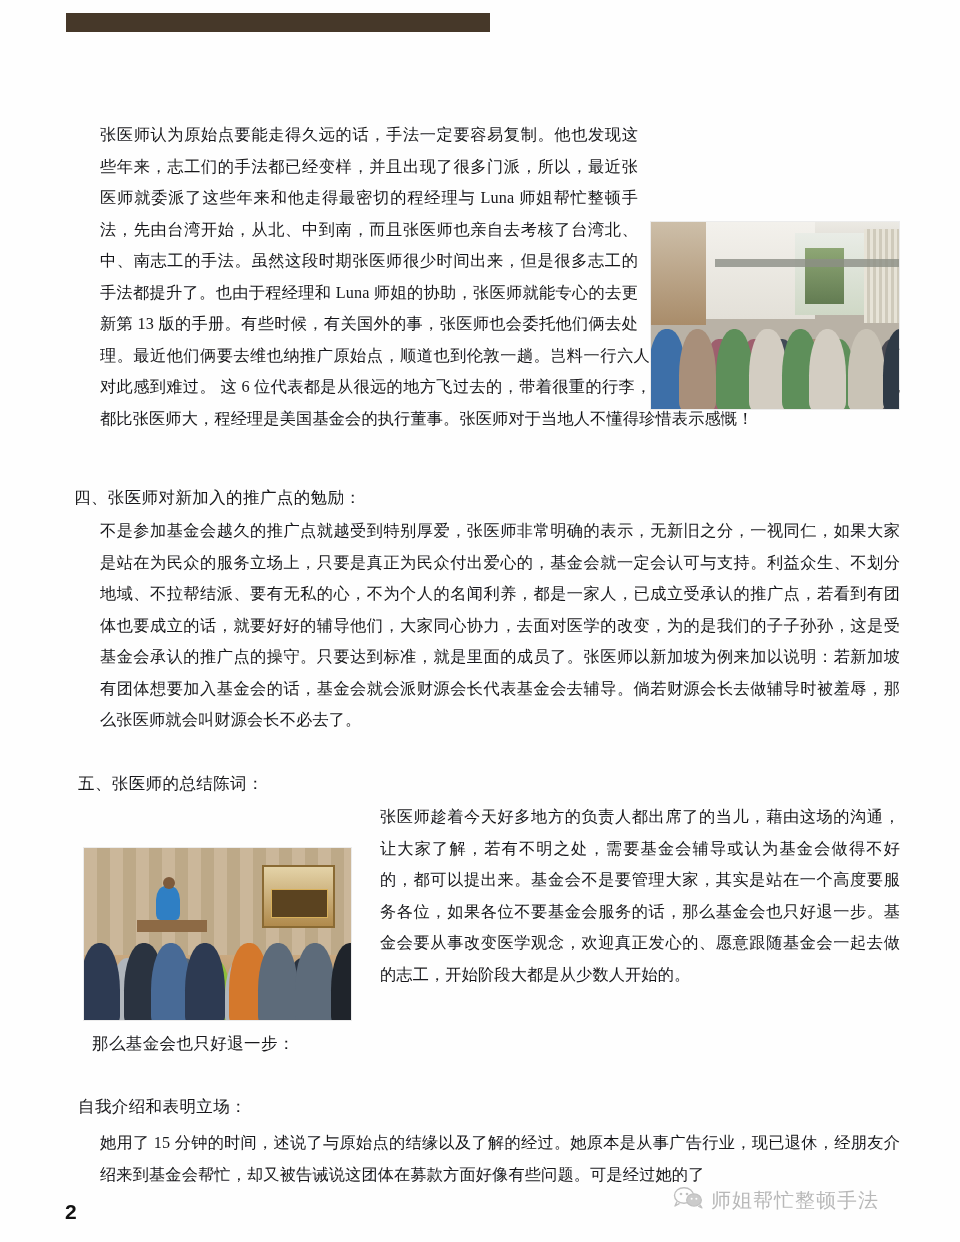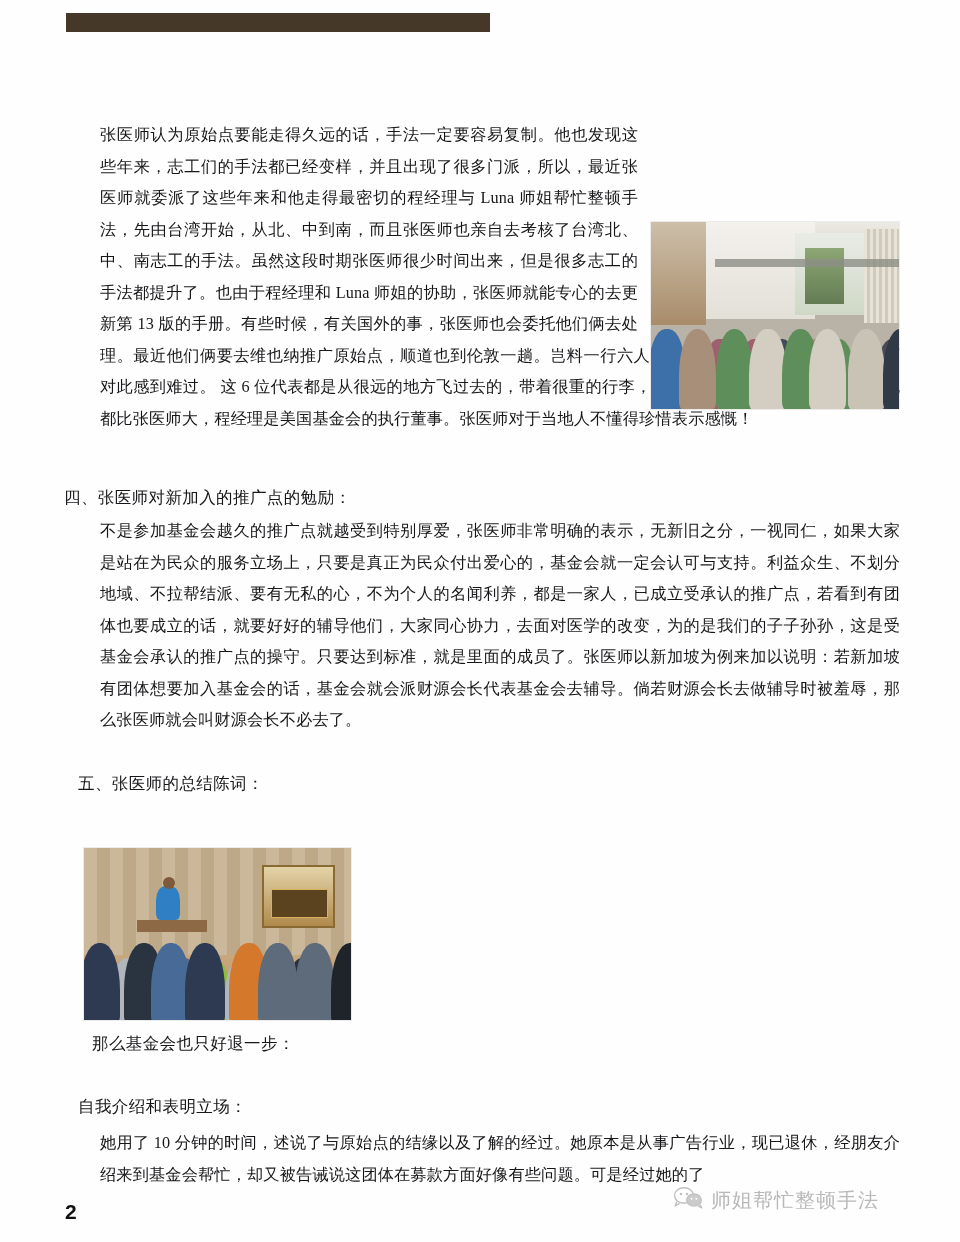--- a/index.html
+++ b/index.html
@@ -264,26 +264,30 @@
         <i style="left: 11.1475%; width: 15%; height: 74%; bottom: -4%; background: rgb(168, 143, 122); z-index: 6;"></i>
         <i style="left: 26.1977%; width: 15%; height: 74%; bottom: -4%; background: rgb(94, 143, 90); z-index: 6;"></i>
         <i style="left: 39.6995%; width: 15%; height: 74%; bottom: -4%; background: rgb(211, 205, 194); z-index: 6;"></i>
         <i style="left: 52.6407%; width: 15%; height: 74%; bottom: -4%; background: rgb(94, 143, 90); z-index: 6;"></i>
         <i style="left: 63.6014%; width: 15%; height: 74%; bottom: -4%; background: rgb(211, 205, 194); z-index: 6;"></i>
         <i style="left: 79.31%; width: 15%; height: 74%; bottom: -4%; background: rgb(201, 195, 182); z-index: 6;"></i>
         <i style="left: 93.532%; width: 15%; height: 74%; bottom: -4%; background: rgb(47, 58, 70); z-index: 6;"></i>
       </div>
   </div>
 
-  <div class="sec-heading" style="left:64px; top:486px;">四、张医师对新加入的推广点的勉励：</div>
+  <div class="sec-heading" style="left:74px; top:486px;">四、张医师对新加入的推广点的勉励：</div>
 
   <div class="para" style="left:100px; top:516px; width:800px;">不是参加基金会越久的推广点就越受到特别厚爱，张医师非常明确的表示，无新旧之分，一视同仁，如果大家是站在为民众的服务立场上，只要是真正为民众付出爱心的，基金会就一定会认可与支持。利益众生、不划分地域、不拉帮结派、要有无私的心，不为个人的名闻利养，都是一家人，已成立受承认的推广点，若看到有团体也要成立的话，就要好好的辅导他们，大家同心协力，去面对医学的改变，为的是我们的子子孙孙，这是受基金会承认的推广点的操守。只要达到标准，就是里面的成员了。张医师以新加坡为例来加以说明：若新加坡有团体想要加入基金会的话，基金会就会派财源会长代表基金会去辅导。倘若财源会长去做辅导时被羞辱，那么张医师就会叫财源会长不必去了。</div>
 
   <div class="sec-heading" style="left:78px; top:772px;text-align:center;">五、张医师的总结陈词：</div>
 
+  <div class="para" style="left:100px; top:802px; width:800px;">
+    <span class="float-left-spacer"></span>
+    <span>张医师趁着今天好多地方的负责人都出席了的当儿，藉由这场的沟通，让大家了解，若有不明之处，需要基金会辅导或认为基金会做得不好的，都可以提出来。基金会不是要管理大家，其实是站在一个高度要服务各位，如果各位不要基金会服务的话，那么基金会也只好退一步。基金会要从事改变医学观念，欢迎真正发心的、愿意跟随基金会一起去做的志工，开始阶段大都是从少数人开始的。</span>
+  </div>
 
   <div class="photo" id="photo-lecture">
     <div class="wood"></div>
     <div class="shrine">
       <div class="shrine-plaque"></div>
     </div>
     <div class="stage"></div>
     <div class="speaker-body"></div>
     <div class="speaker-head"></div>
     <div class="floor"></div>
@@ -348,21 +352,21 @@
         <i style="left: 65.1789%; width: 15%; height: 74%; bottom: -4%; background: rgb(93, 107, 122); z-index: 4;"></i>
         <i style="left: 79.0562%; width: 15%; height: 74%; bottom: -4%; background: rgb(93, 107, 122); z-index: 4;"></i>
         <i style="left: 92.6815%; width: 15%; height: 74%; bottom: -4%; background: rgb(31, 36, 43); z-index: 4;"></i>
       </div>
   </div>
 
   <div class="sec-heading" style="left:92px; top:1032px;">那么基金会也只好退一步：</div>
 
   <div class="sec-heading" style="left:78px; top:1095px;">自我介绍和表明立场：</div>
 
-  <div class="para" style="left:100px; top:1128px; width:800px;">她用了 10 分钟的时间，述说了与原始点的结缘以及了解的经过。她原本是从事广告行业，现已退休，经朋友介绍来到基金会帮忙，却又被告诫说这团体在募款方面好像有些问题。可是经过她的了</div>
+  <div class="para" style="left:100px; top:1128px; width:800px;">她用了 15 分钟的时间，述说了与原始点的结缘以及了解的经过。她原本是从事广告行业，现已退休，经朋友介绍来到基金会帮忙，却又被告诫说这团体在募款方面好像有些问题。可是经过她的了</div>
 
   <div class="page-number">2</div>
 
   <div class="watermark">
     <span class="wm-icon">
       <svg width="30" height="24" viewBox="0 0 30 24" aria-hidden="true">
         <ellipse cx="11" cy="9.5" rx="9.5" ry="7.8" fill="none" stroke="#bdbdbd" stroke-width="1.4"></ellipse>
         <path d="M4 15.5 L2 20 L6.6 17.4" fill="none" stroke="#bdbdbd" stroke-width="1.4" stroke-linejoin="round"></path>
         <circle cx="8" cy="8" r="1.3" fill="#bdbdbd"></circle>
         <circle cx="14" cy="8" r="1.3" fill="#bdbdbd"></circle>

